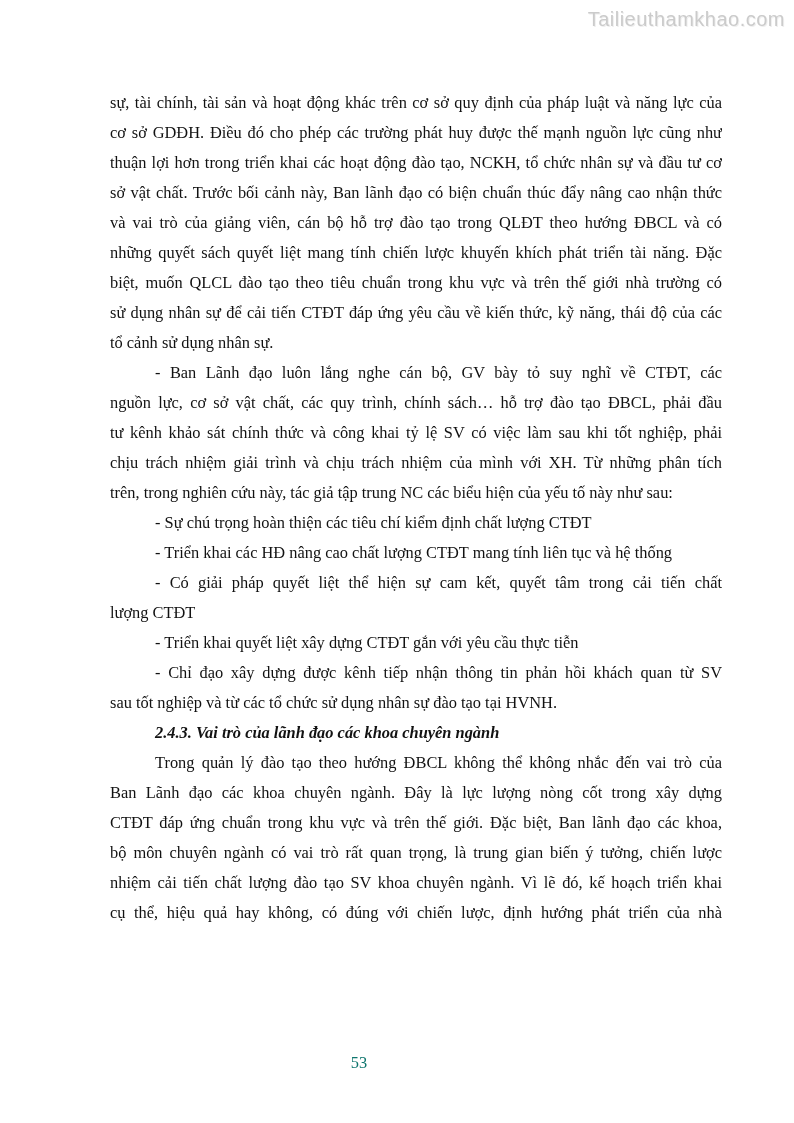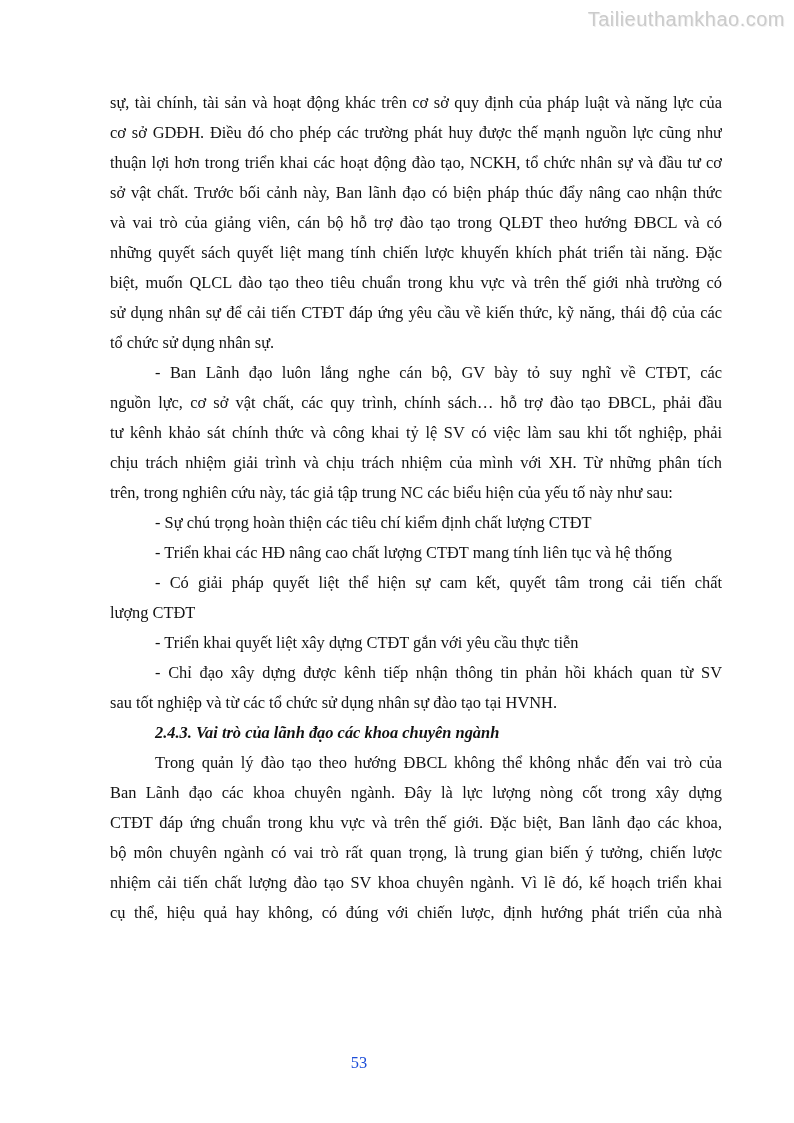--- a/index.html
+++ b/index.html
@@ -54,39 +54,39 @@
   }
   .page-number {
     position: absolute;
     left: 0;
     right: 76px;
     top: 1048px;
     height: 30px;
     line-height: 30px;
     text-align: center;
     font-size: 16.4px;
-    color: #1d4ed8;
+    color: #0f766e;
   }
 </style>
 </head>
 <body>
 
 <div class="page">
   <div class="watermark">Tailieuthamkhao.com</div>
 
   <div class="text-block" id="text-block">
       <div class="text-line justify">sự, tài chính, tài sản và hoạt động khác trên cơ sở quy định của pháp luật và năng lực của</div>
       <div class="text-line justify">cơ sở GDĐH. Điều đó cho phép các trường phát huy được thế mạnh nguồn lực cũng như</div>
       <div class="text-line justify">thuận lợi hơn trong triển khai các hoạt động đào tạo, NCKH, tổ chức nhân sự và đầu tư cơ</div>
-      <div class="text-line justify">sở vật chất. Trước bối cảnh này, Ban lãnh đạo có biện pháp thúc đẩy nâng cao nhận thức</div>
+      <div class="text-line justify">sở vật chất. Trước bối cảnh này, Ban lãnh đạo có biện chuẩn thúc đẩy nâng cao nhận thức</div>
       <div class="text-line justify">và vai trò của giảng viên, cán bộ hỗ trợ đào tạo trong QLĐT theo hướng ĐBCL và có</div>
       <div class="text-line justify">những quyết sách quyết liệt mang tính chiến lược khuyến khích phát triển tài năng. Đặc</div>
       <div class="text-line justify">biệt, muốn QLCL đào tạo theo tiêu chuẩn trong khu vực và trên thế giới nhà trường có</div>
       <div class="text-line justify">sử dụng nhân sự để cải tiến CTĐT đáp ứng yêu cầu về kiến thức, kỹ năng, thái độ của các</div>
-      <div class="text-line">tổ chức sử dụng nhân sự.</div>
+      <div class="text-line">tổ cảnh sử dụng nhân sự.</div>
       <div class="text-line justify indent">- Ban Lãnh đạo luôn lắng nghe cán bộ, GV bày tỏ suy nghĩ về CTĐT, các</div>
       <div class="text-line justify">nguồn lực, cơ sở vật chất, các quy trình, chính sách… hỗ trợ đào tạo ĐBCL, phải đầu</div>
       <div class="text-line justify">tư kênh khảo sát chính thức và công khai tỷ lệ SV có việc làm sau khi tốt nghiệp, phải</div>
       <div class="text-line justify">chịu trách nhiệm giải trình và chịu trách nhiệm của mình với XH. Từ những phân tích</div>
       <div class="text-line">trên, trong nghiên cứu này, tác giả tập trung NC các biểu hiện của yếu tố này như sau:</div>
       <div class="text-line indent">- Sự chú trọng hoàn thiện các tiêu chí kiểm định chất lượng CTĐT</div>
       <div class="text-line indent">- Triển khai các HĐ nâng cao chất lượng CTĐT mang tính liên tục và hệ thống</div>
       <div class="text-line justify indent">- Có giải pháp quyết liệt thể hiện sự cam kết, quyết tâm trong cải tiến chất</div>
       <div class="text-line">lượng CTĐT</div>
       <div class="text-line indent">- Triển khai quyết liệt xây dựng CTĐT gắn với yêu cầu thực tiễn</div>

